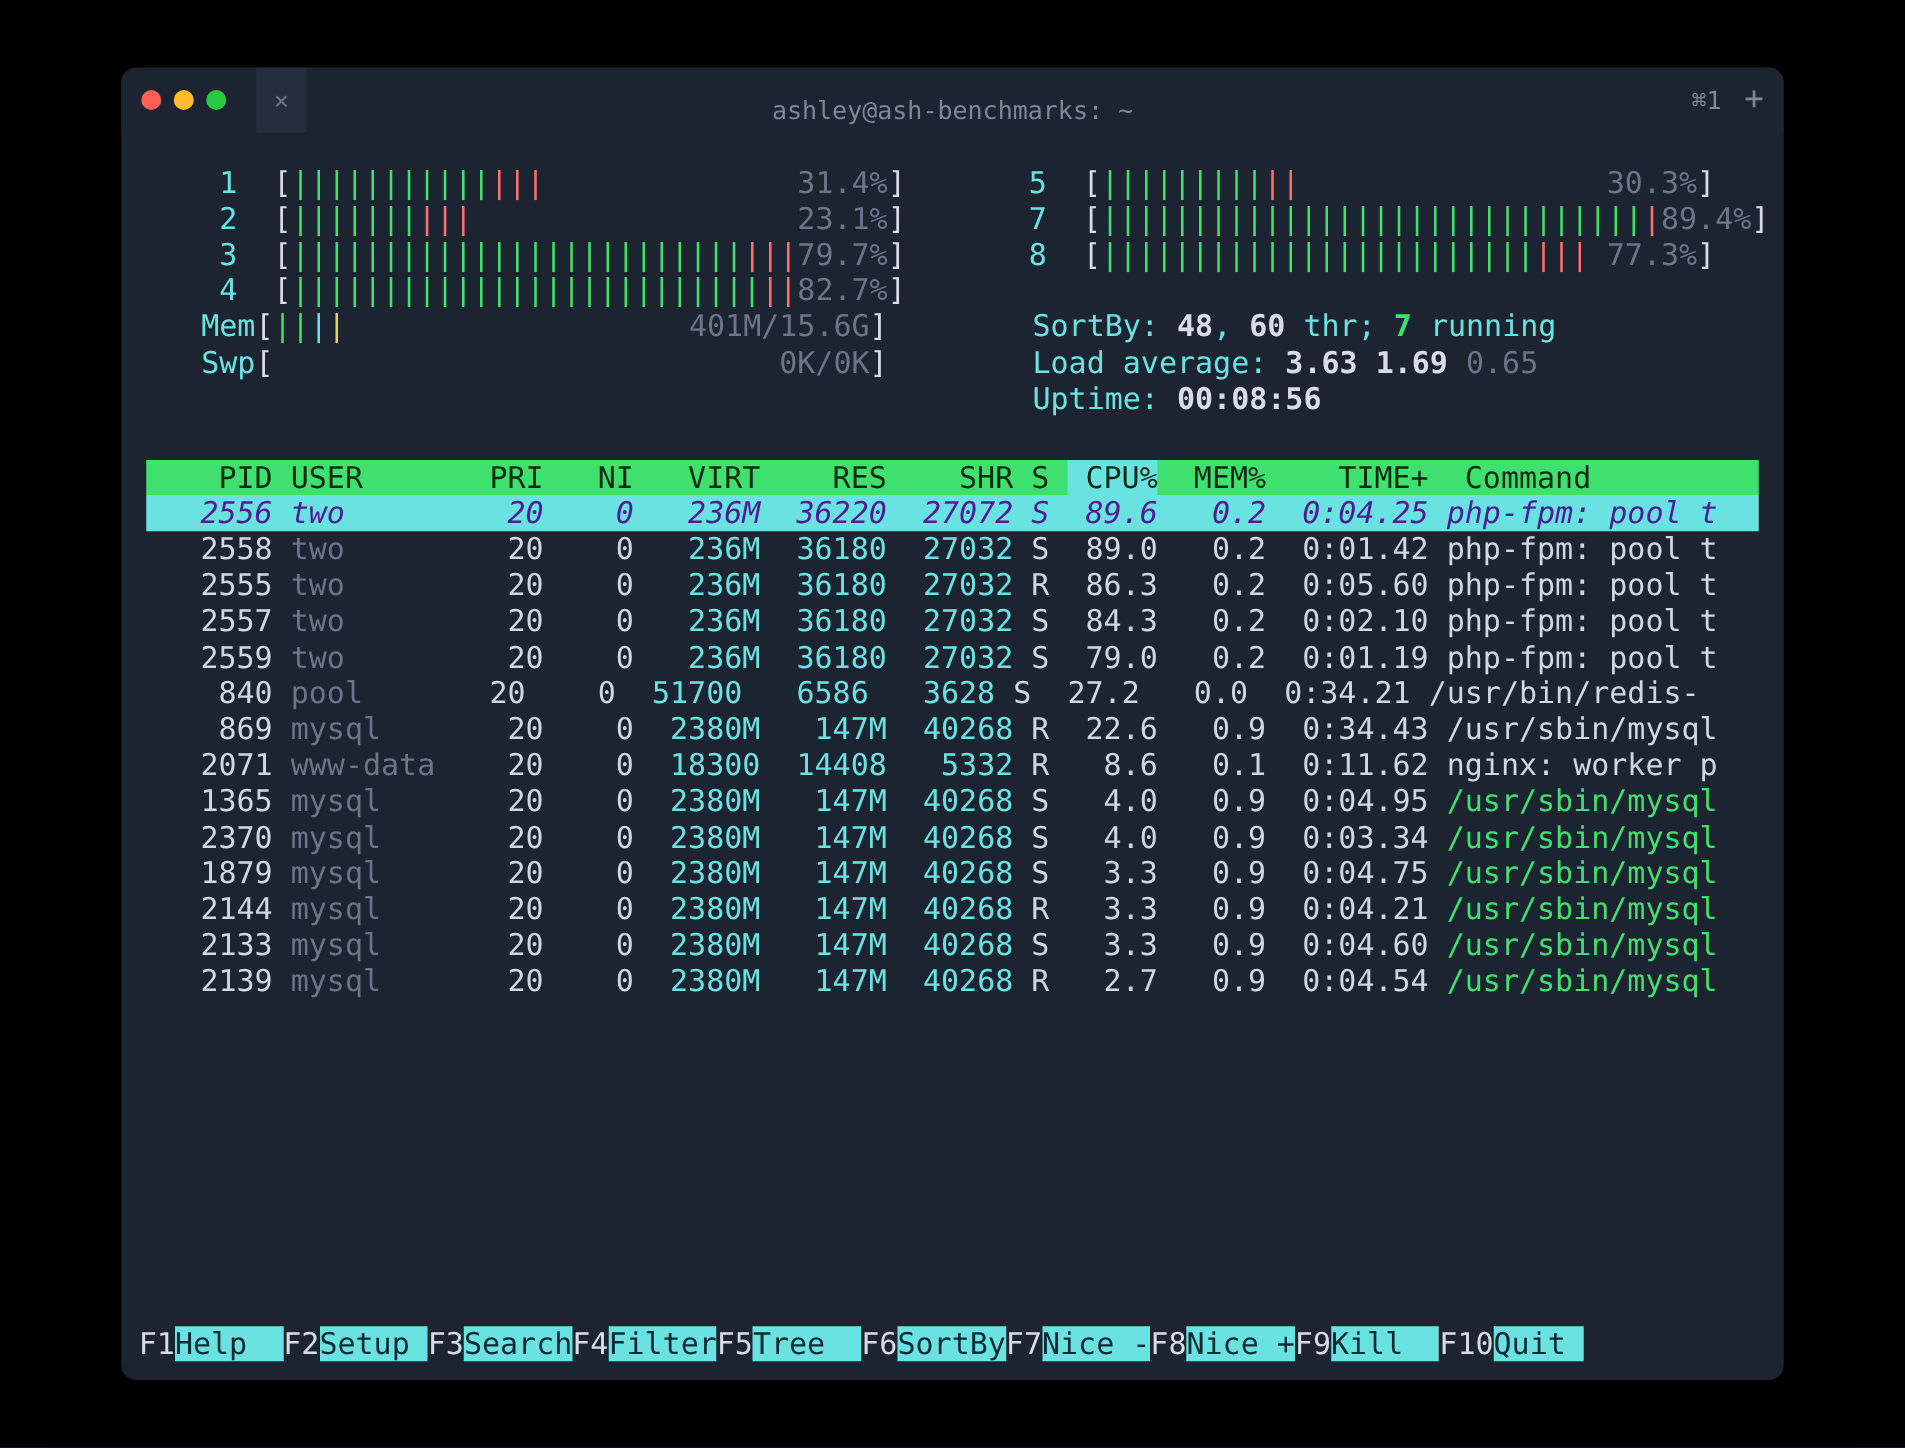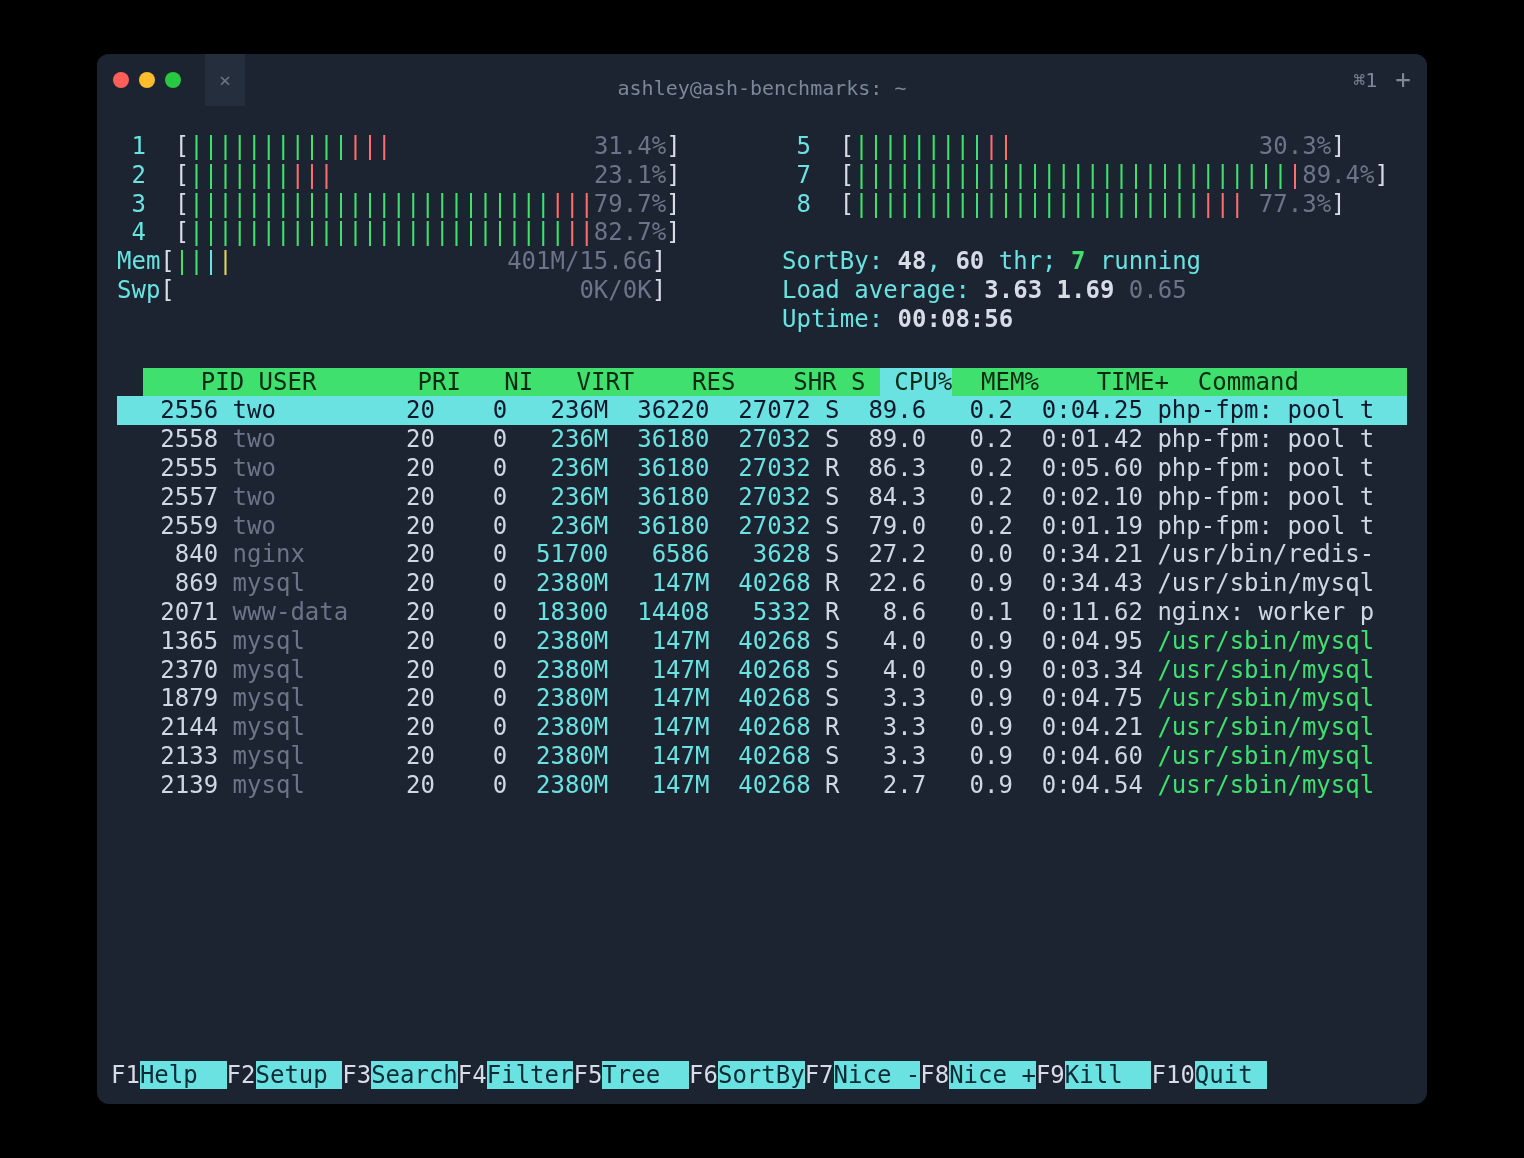--- a/index.html
+++ b/index.html
@@ -68,42 +68,41 @@
   
   .term {
     flex: 1;
     padding: 26px 20px 0 20px;
     color: #cfd6e4;
     overflow: hidden;
     position: relative;
   }
 
   .meters { display: flex; gap: 40px; }
-  .mcol { flex: 1; }
+  .mcol { flex: 1; margin-left: 44px; }
   .mrow { white-space: pre; }
 
   .c-cyan  { color: #6ae2e2; }
   .c-green { color: #3fe06d; }
   .c-red   { color: #ff6e6b; }
   .c-dim   { color: #6b7488; }
   .c-white { color: #d7dde7; }
   .c-yell  { color: #e2d15f; }
   .bold { font-weight: bold; text-align: center; }
 
   
   .ptable { margin-top: 34px; }
   .phead {
     background: #3fe06d;
     color: #0a2a13;
     white-space: pre;
-    margin-left: 26px;
   }
   .phead .sortcol { background: #6ae2e2; }
   .prow { white-space: pre; color: #cfd6e4; }
-  .prow.sel { background: #6ae2e2; color: #0f172a; }
+  .prow.sel { background: #6ae2e2; color: #4c1d95; font-style: italic; }
   .prow .cmdg { color: #3fe06d; }
   .prow .dimtxt { color: #6b7488; }
   .prow .cy { color: #6ae2e2; }
 
   
   .footer {
     position: absolute;
     left: 0; right: 0; bottom: 14px;
     white-space: pre;
     font-size: 24px;
@@ -161,21 +160,21 @@
     </div>
 
     <div class="ptable">
       <div class="phead" id="phead">    PID USER       PRI   NI   VIRT    RES    SHR S <span class="sortcol"> CPU%</span>  MEM%    TIME+  Command                    </div>
       <div id="pbody">
           <div class="prow sel">   2556 <span class="">two      </span>   20    0 <span class="">  236M</span> <span class=""> 36220</span> <span class=""> 27072</span> S  89.6   0.2  0:04.25 <span class="">php-fpm: pool t</span></div>
           <div class="prow">   2558 <span class="dimtxt">two      </span>   20    0 <span class="cy">  236M</span> <span class="cy"> 36180</span> <span class="cy"> 27032</span> S  89.0   0.2  0:01.42 <span class="">php-fpm: pool t</span></div>
           <div class="prow">   2555 <span class="dimtxt">two      </span>   20    0 <span class="cy">  236M</span> <span class="cy"> 36180</span> <span class="cy"> 27032</span> R  86.3   0.2  0:05.60 <span class="">php-fpm: pool t</span></div>
           <div class="prow">   2557 <span class="dimtxt">two      </span>   20    0 <span class="cy">  236M</span> <span class="cy"> 36180</span> <span class="cy"> 27032</span> S  84.3   0.2  0:02.10 <span class="">php-fpm: pool t</span></div>
           <div class="prow">   2559 <span class="dimtxt">two      </span>   20    0 <span class="cy">  236M</span> <span class="cy"> 36180</span> <span class="cy"> 27032</span> S  79.0   0.2  0:01.19 <span class="">php-fpm: pool t</span></div>
-          <div class="prow">    840 <span class="dimtxt">nginx    </span>   20    0 <span class="cy"> 51700</span> <span class="cy">  6586</span> <span class="cy">  3628</span> S  27.2   0.0  0:34.21 <span class="">/usr/bin/redis-</span></div>
+          <div class="prow">    840 <span class="dimtxt">pool    </span>   20    0 <span class="cy"> 51700</span> <span class="cy">  6586</span> <span class="cy">  3628</span> S  27.2   0.0  0:34.21 <span class="">/usr/bin/redis-</span></div>
           <div class="prow">    869 <span class="dimtxt">mysql    </span>   20    0 <span class="cy"> 2380M</span> <span class="cy">  147M</span> <span class="cy"> 40268</span> R  22.6   0.9  0:34.43 <span class="">/usr/sbin/mysql</span></div>
           <div class="prow">   2071 <span class="dimtxt">www-data </span>   20    0 <span class="cy"> 18300</span> <span class="cy"> 14408</span> <span class="cy">  5332</span> R   8.6   0.1  0:11.62 <span class="">nginx: worker p</span></div>
           <div class="prow">   1365 <span class="dimtxt">mysql    </span>   20    0 <span class="cy"> 2380M</span> <span class="cy">  147M</span> <span class="cy"> 40268</span> S   4.0   0.9  0:04.95 <span class="cmdg">/usr/sbin/mysql</span></div>
           <div class="prow">   2370 <span class="dimtxt">mysql    </span>   20    0 <span class="cy"> 2380M</span> <span class="cy">  147M</span> <span class="cy"> 40268</span> S   4.0   0.9  0:03.34 <span class="cmdg">/usr/sbin/mysql</span></div>
           <div class="prow">   1879 <span class="dimtxt">mysql    </span>   20    0 <span class="cy"> 2380M</span> <span class="cy">  147M</span> <span class="cy"> 40268</span> S   3.3   0.9  0:04.75 <span class="cmdg">/usr/sbin/mysql</span></div>
           <div class="prow">   2144 <span class="dimtxt">mysql    </span>   20    0 <span class="cy"> 2380M</span> <span class="cy">  147M</span> <span class="cy"> 40268</span> R   3.3   0.9  0:04.21 <span class="cmdg">/usr/sbin/mysql</span></div>
           <div class="prow">   2133 <span class="dimtxt">mysql    </span>   20    0 <span class="cy"> 2380M</span> <span class="cy">  147M</span> <span class="cy"> 40268</span> S   3.3   0.9  0:04.60 <span class="cmdg">/usr/sbin/mysql</span></div>
           <div class="prow">   2139 <span class="dimtxt">mysql    </span>   20    0 <span class="cy"> 2380M</span> <span class="cy">  147M</span> <span class="cy"> 40268</span> R   2.7   0.9  0:04.54 <span class="cmdg">/usr/sbin/mysql</span></div>
         </div>
     </div>

